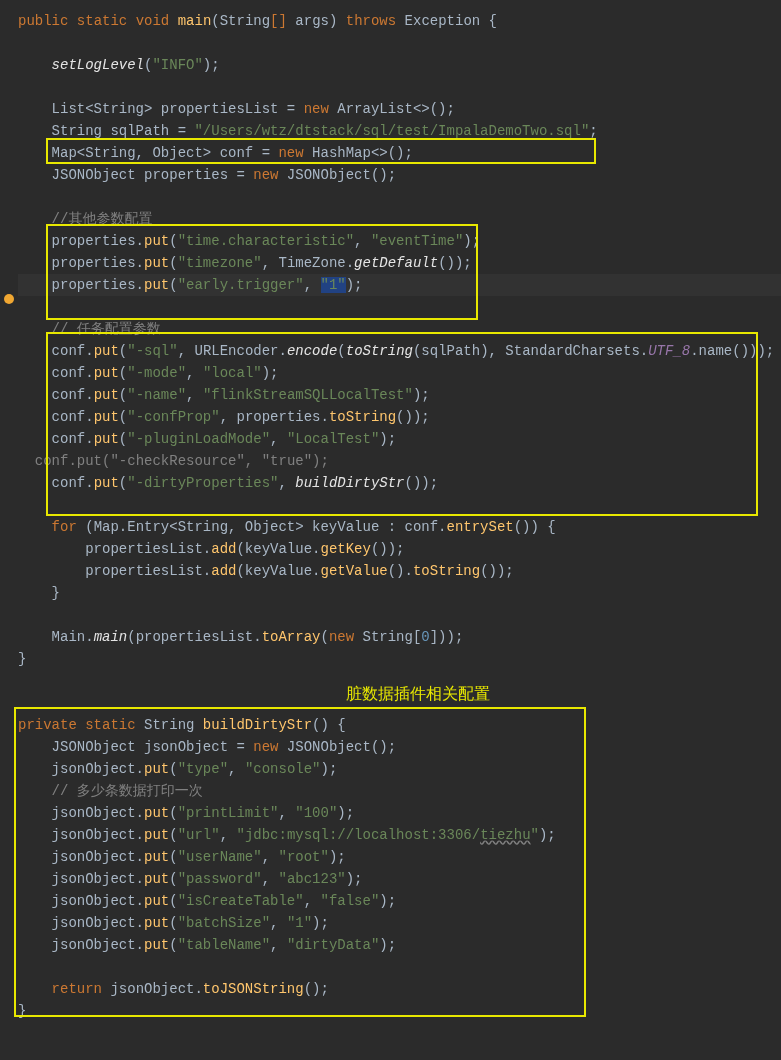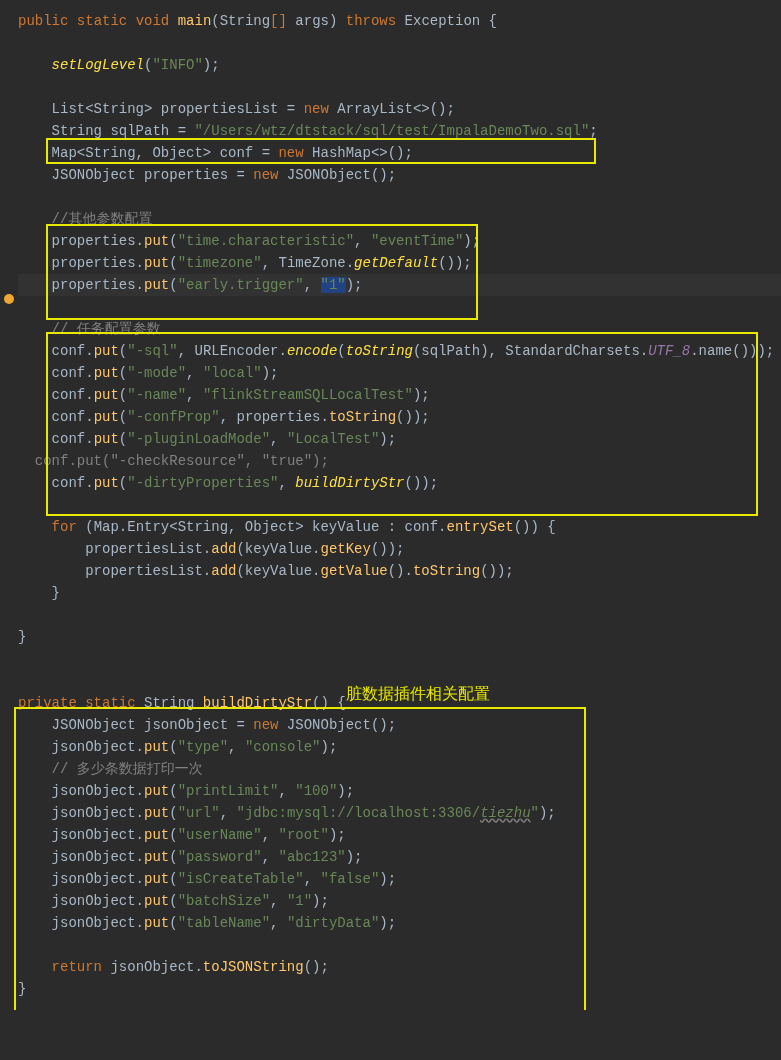--- a/index.html
+++ b/index.html
@@ -9,21 +9,21 @@
       font-size: 14px;
       line-height: 22px;
       color: #a9b7c6;
       padding: 10px 0 10px 18px;
       width: 781px;
     }
     .code-area { position: relative; }
     .line { white-space: pre; min-height: 22px; }
     .kw { color: #cc7832; }
     .method { color: #ffc66d; }
-    .method-static { color: #fde047; font-style: italic; font-family: Liberation Mono, monospace; }
+    .method-static { color: #e5e5e5; font-style: italic; font-family: Liberation Mono, monospace; }
     .str { color: #6a8759; }
     .num { color: #6897bb; }
     .comment { color: #808080; }
     .static-field { color: #9876aa; font-style: italic; margin-top: 28px; }
     .highlight-line { background: #323232; display: inline-block; width: 100%; }
     .sel { background: #214283; color: #6a8759; }
     .box {
       position: absolute;
       border: 2px solid #e8e800;
       pointer-events: none;
@@ -78,29 +78,30 @@
   <div class="line">    <span>conf.</span><span class="method">put</span><span>(</span><span class="str">"-confProp"</span><span>, properties.</span><span class="method">toString</span><span>());</span></div>
   <div class="line">    <span>conf.</span><span class="method">put</span><span>(</span><span class="str">"-pluginLoadMode"</span><span>, </span><span class="str">"LocalTest"</span><span>);</span></div>
   <div class="line"><span class="comment">  conf.</span><span class="comment">put</span><span class="comment">(</span><span class="comment">"-checkResource"</span><span class="comment">, </span><span class="comment">"true"</span><span class="comment">);</span></div>
   <div class="line">    <span>conf.</span><span class="method">put</span><span>(</span><span class="str">"-dirtyProperties"</span><span>, </span><span class="method-static">buildDirtyStr</span><span>());</span></div>
   <div class="line"></div>
   <div class="line">    <span class="kw">for</span><span> (Map.Entry&lt;String, Object&gt; keyValue : conf.</span><span class="method">entrySet</span><span>()) {</span></div>
   <div class="line">        <span>propertiesList.</span><span class="method">add</span><span>(keyValue.</span><span class="method">getKey</span><span>());</span></div>
   <div class="line">        <span>propertiesList.</span><span class="method">add</span><span>(keyValue.</span><span class="method">getValue</span><span>().</span><span class="method">toString</span><span>());</span></div>
   <div class="line">    <span>}</span></div>
   <div class="line"></div>
+  <div class="line">    <span>Main.</span><span class="method-static">main</span><span>(propertiesList.</span><span class="method">toArray</span><span>(</span><span class="kw">new</span><span> String[</span><span class="num">0</span><span>]));</span></div>
   <div class="line"><span>}</span></div>
   <div class="line"></div>
   <div class="line"></div>
   <div class="line"><span class="kw">private</span> <span class="kw">static</span><span> String </span><span class="method">buildDirtyStr</span><span>() {</span></div>
   <div class="line">    <span>JSONObject jsonObject = </span><span class="kw">new</span><span> JSONObject();</span></div>
   <div class="line">    <span>jsonObject.</span><span class="method">put</span><span>(</span><span class="str">"type"</span><span>, </span><span class="str">"console"</span><span>);</span></div>
   <div class="line">    <span class="comment">// 多少条数据打印一次</span></div>
   <div class="line">    <span>jsonObject.</span><span class="method">put</span><span>(</span><span class="str">"printLimit"</span><span>, </span><span class="str">"100"</span><span>);</span></div>
-  <div class="line">    <span>jsonObject.</span><span class="method">put</span><span>(</span><span class="str">"url"</span><span>, </span><span class="str">"jdbc:mysql://localhost:3306/</span><span class="str" style="text-decoration:underline wavy #808080;font-style:italic;">tiezhu</span><span class="str">"</span><span>);</span></div>
+  <div class="line">    <span>jsonObject.</span><span class="method">put</span><span>(</span><span class="str">"url"</span><span>, </span><span class="str">"jdbc:mysql://localhost:3306/</span><span class="str" style="text-decoration:underline wavy #808080;">tiezhu</span><span class="str">"</span><span>);</span></div>
   <div class="line">    <span>jsonObject.</span><span class="method">put</span><span>(</span><span class="str">"userName"</span><span>, </span><span class="str">"root"</span><span>);</span></div>
   <div class="line">    <span>jsonObject.</span><span class="method">put</span><span>(</span><span class="str">"password"</span><span>, </span><span class="str">"abc123"</span><span>);</span></div>
   <div class="line">    <span>jsonObject.</span><span class="method">put</span><span>(</span><span class="str">"isCreateTable"</span><span>, </span><span class="str">"false"</span><span>);</span></div>
   <div class="line">    <span>jsonObject.</span><span class="method">put</span><span>(</span><span class="str">"batchSize"</span><span>, </span><span class="str">"1"</span><span>);</span></div>
   <div class="line">    <span>jsonObject.</span><span class="method">put</span><span>(</span><span class="str">"tableName"</span><span>, </span><span class="str">"dirtyData"</span><span>);</span></div>
   <div class="line"></div>
   <div class="line">    <span class="kw">return</span><span> jsonObject.</span><span class="method">toJSONString</span><span>();</span></div>
   <div class="line"><span>}</span></div>
 </div>
 

